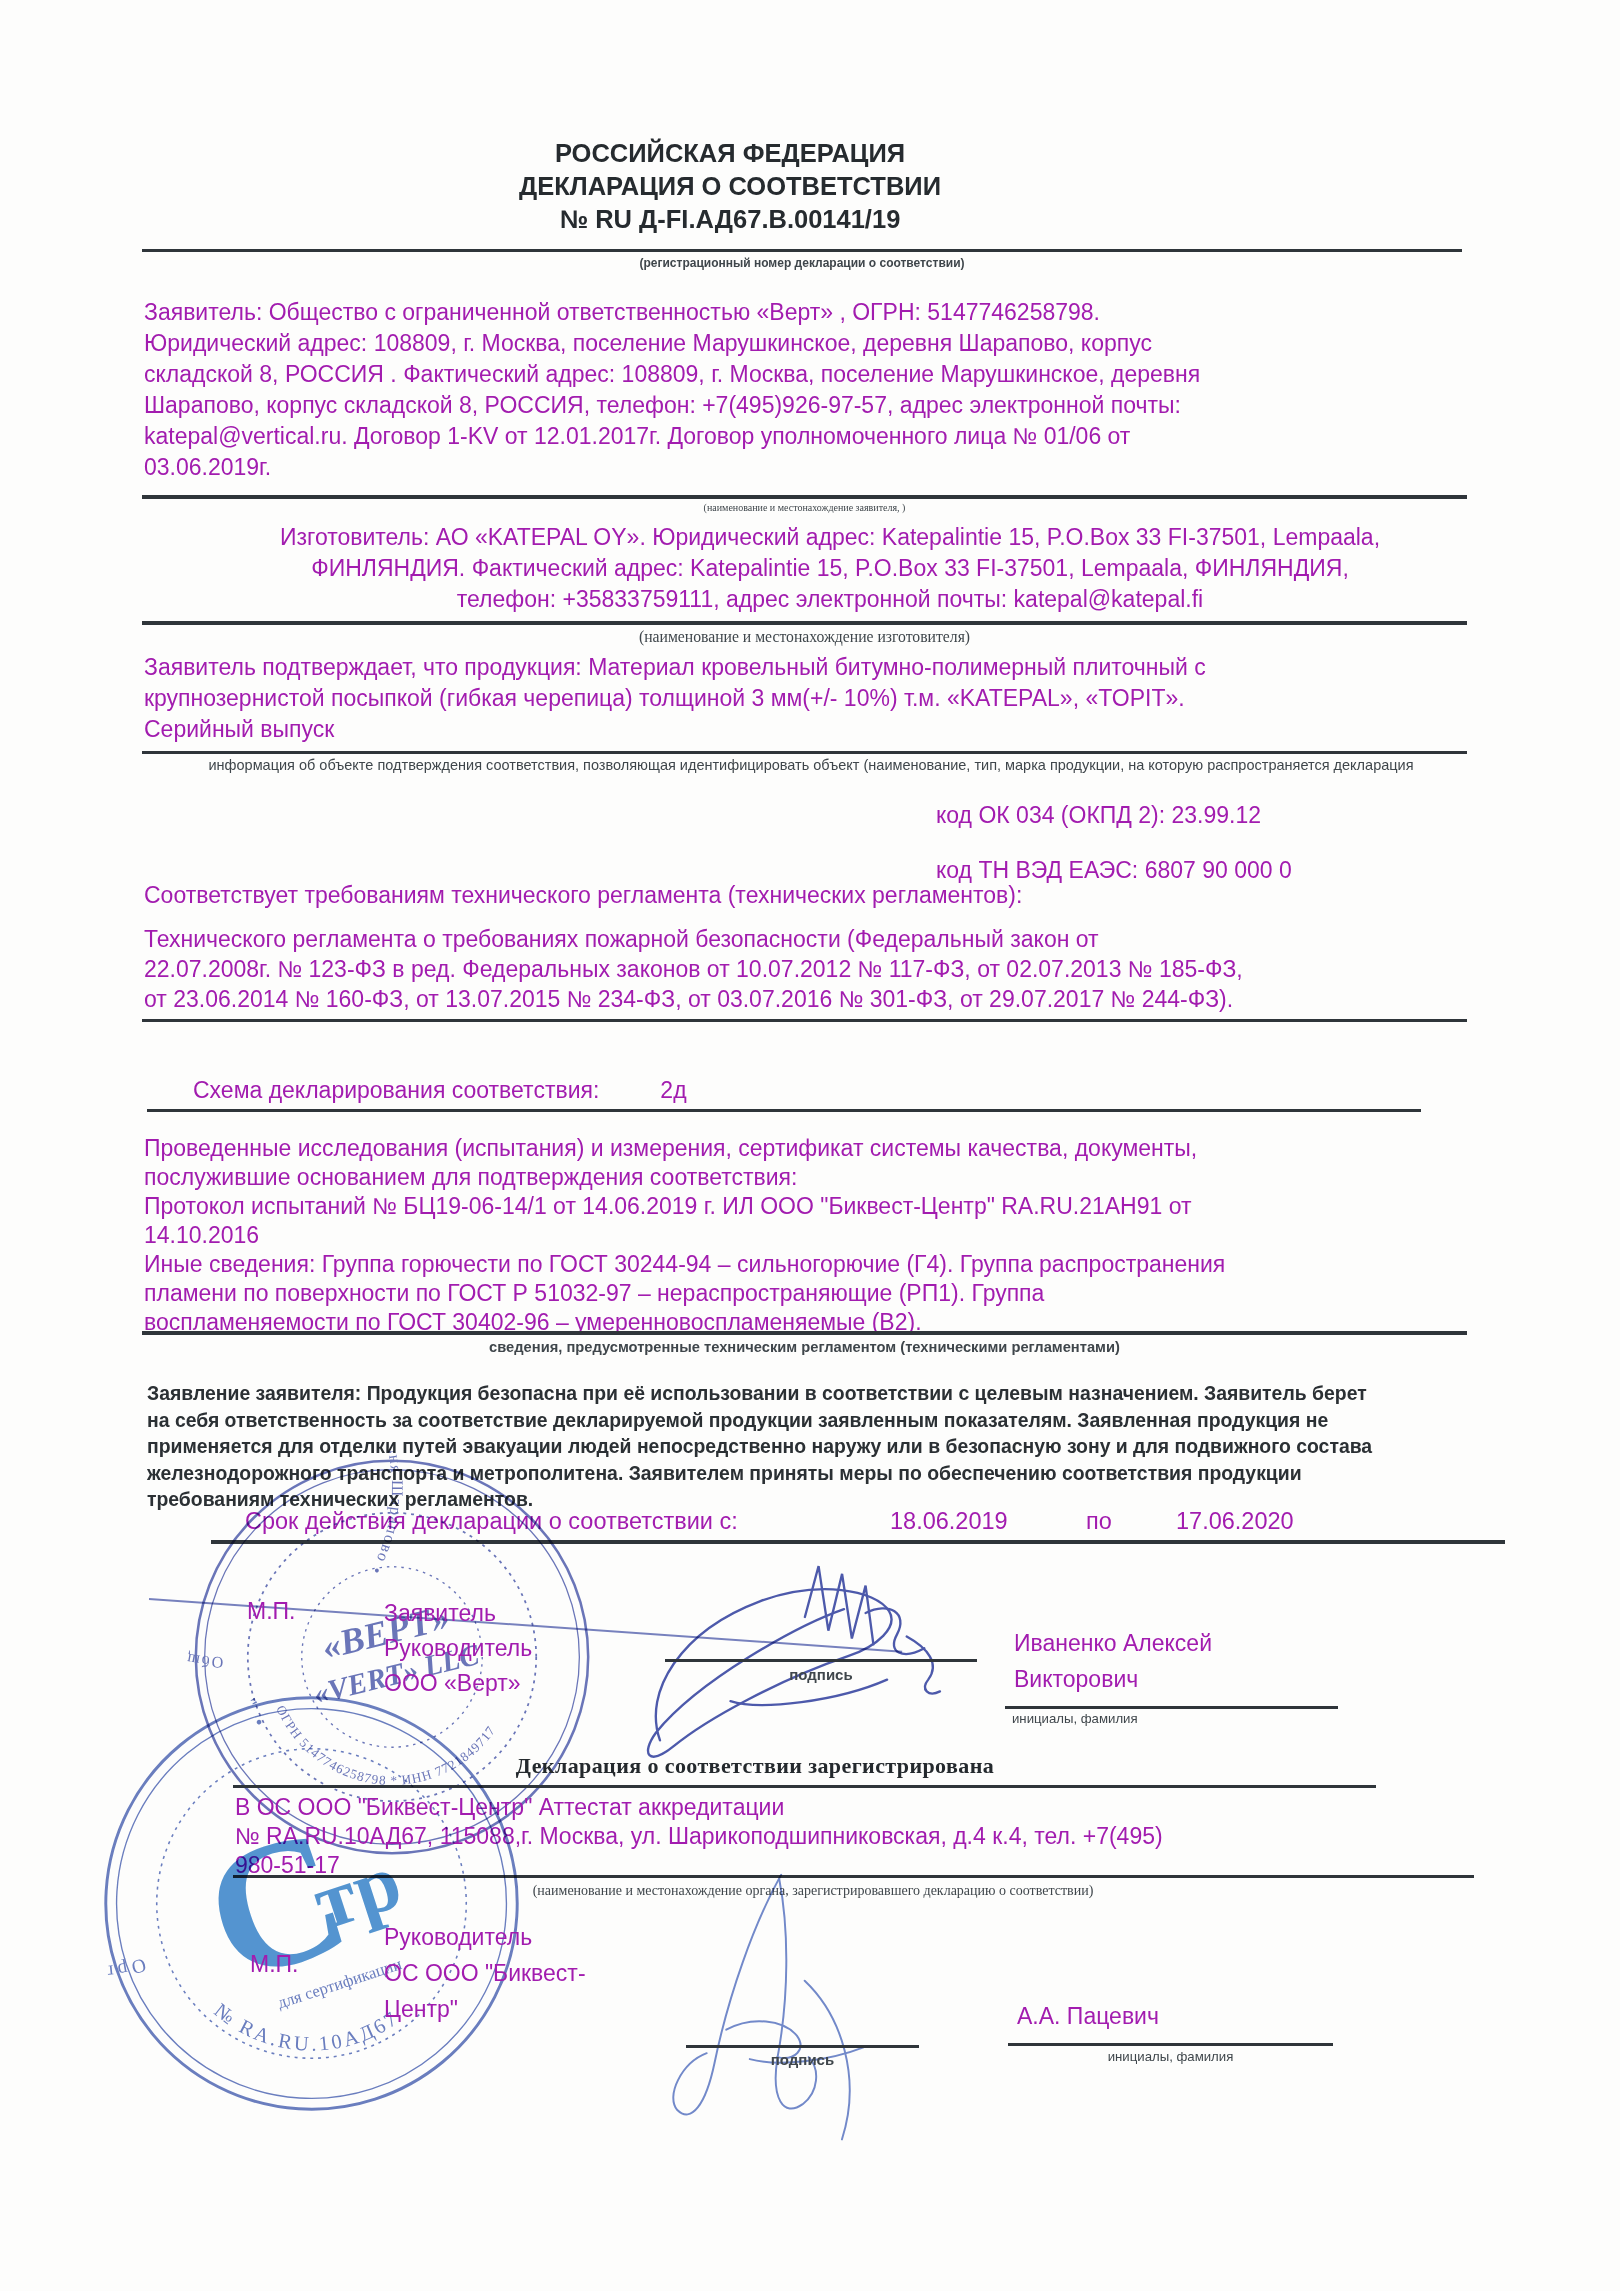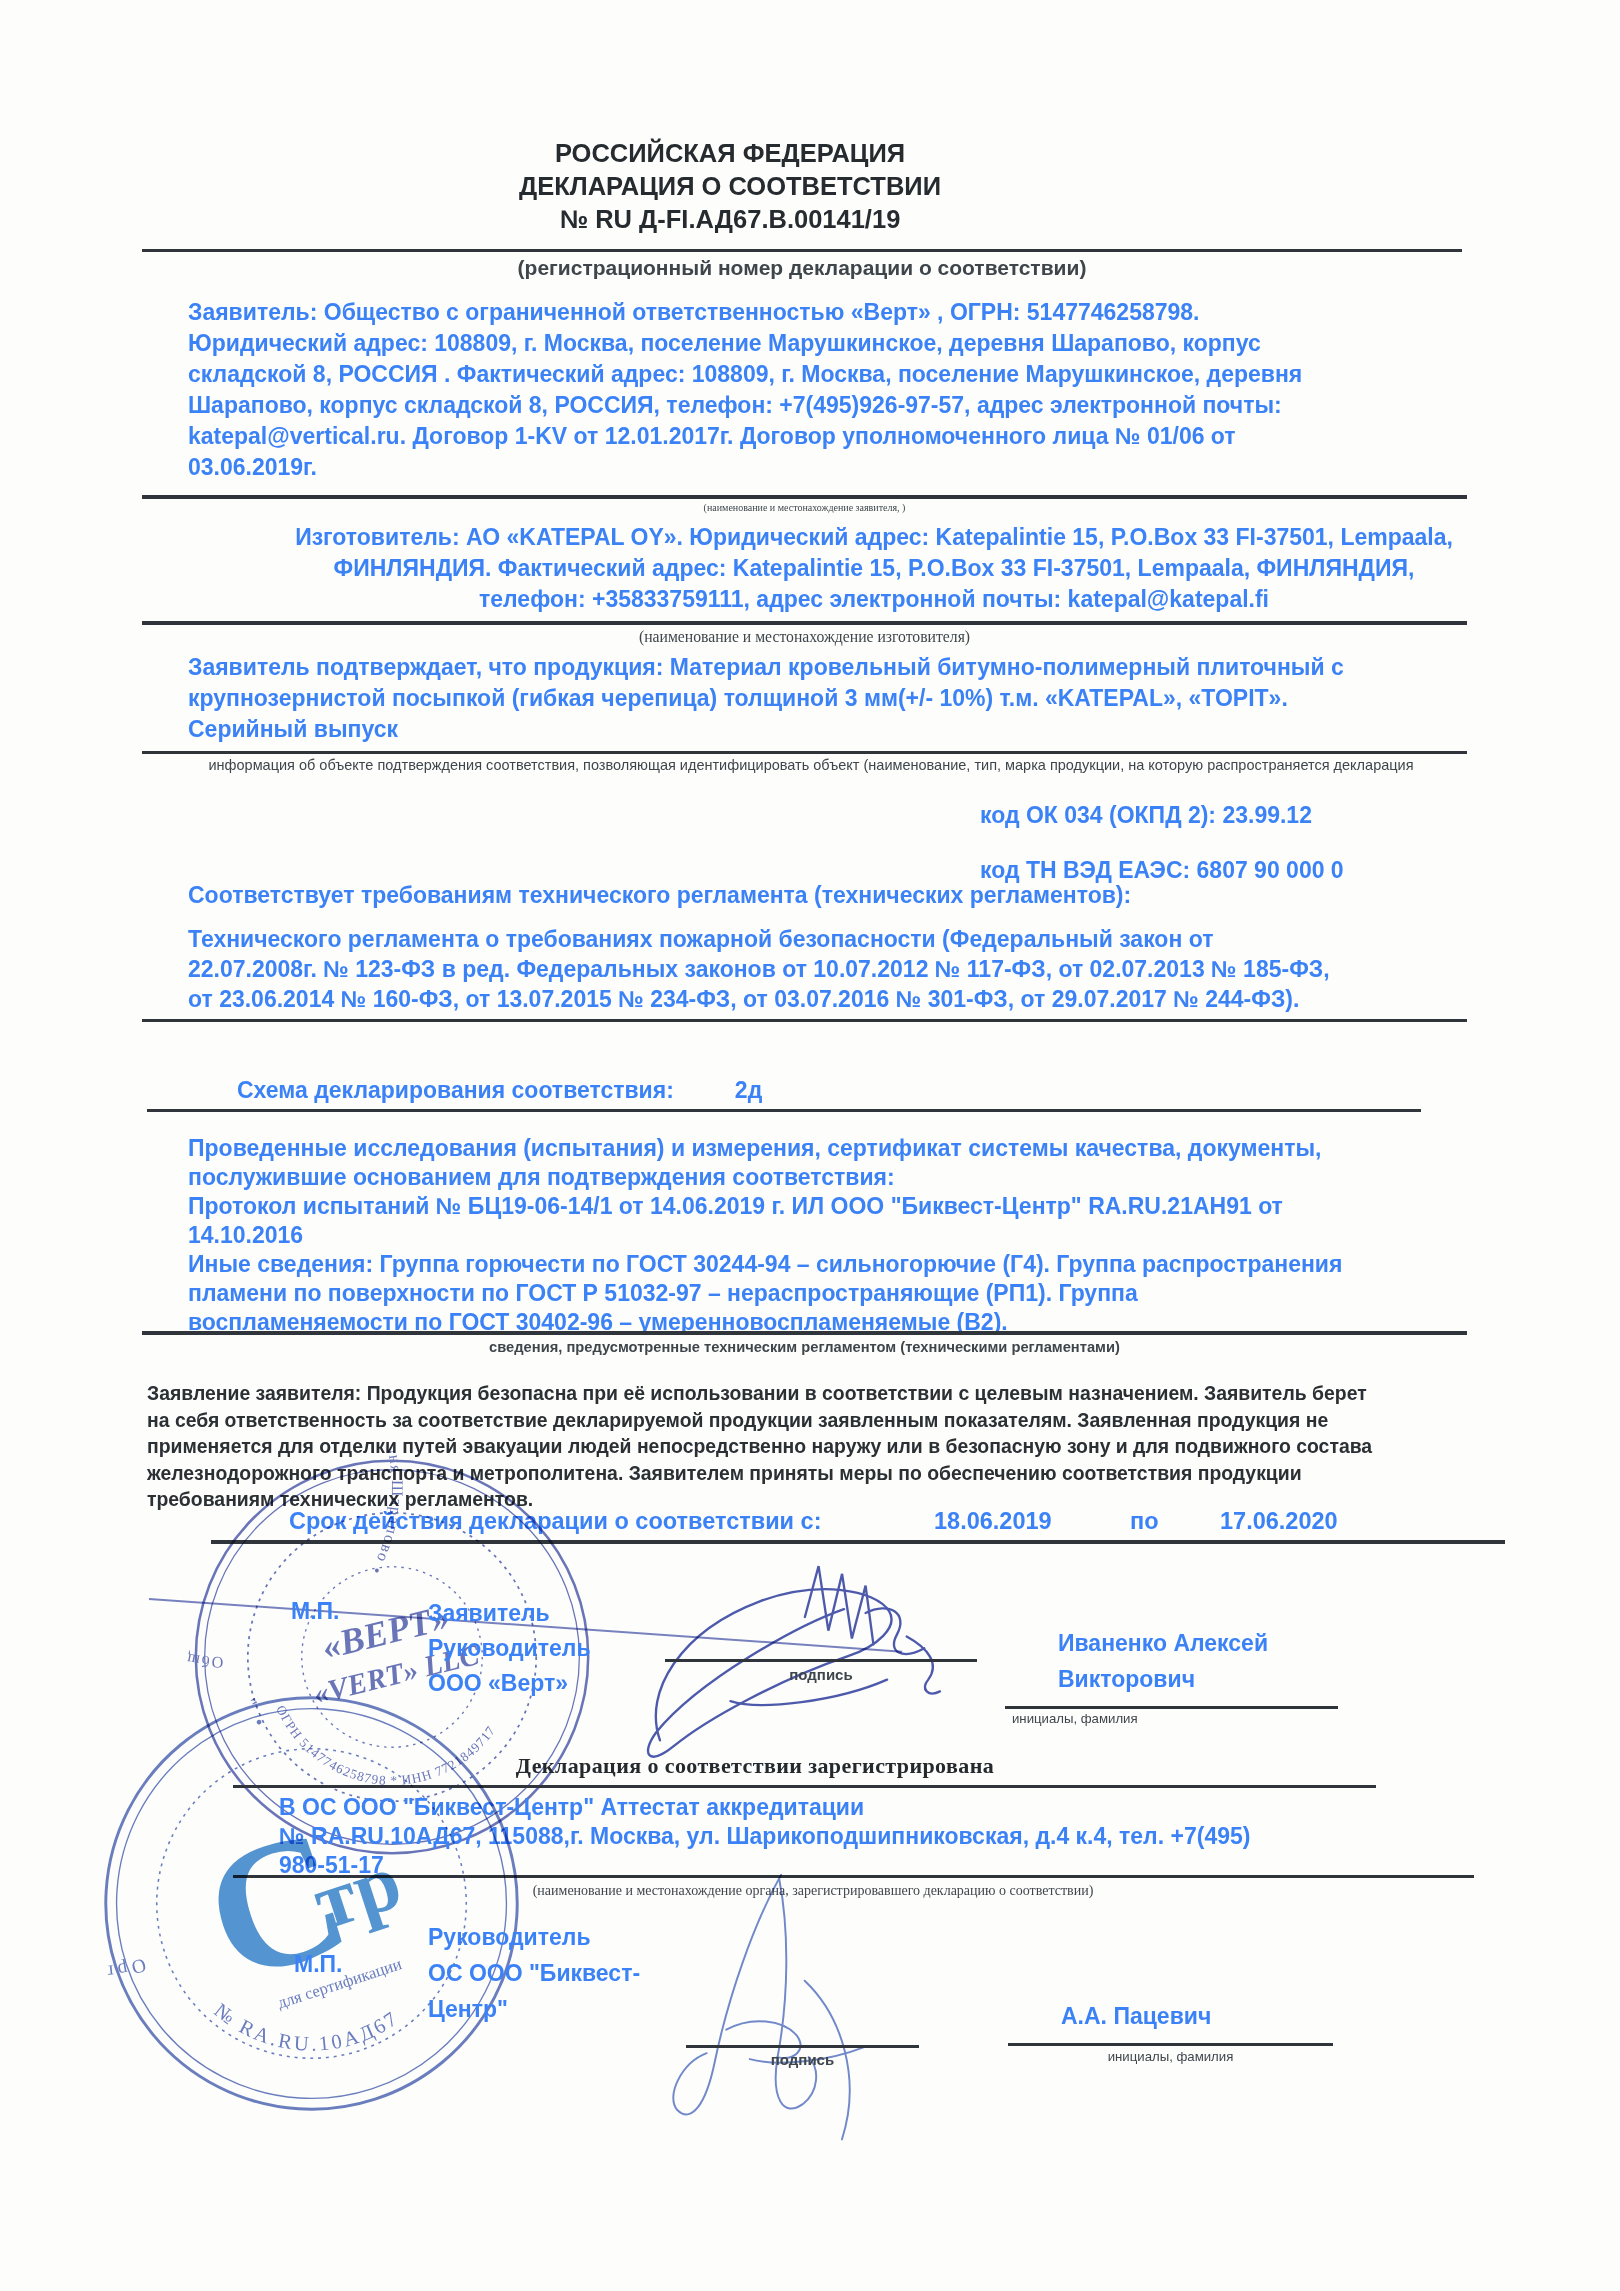--- a/index.html
+++ b/index.html
@@ -5,40 +5,40 @@
   html,body{margin:0;padding:0;background:#9a9a98;}
   .page{
     position:relative;width:1620px;height:2292px;background:#fdfdfc;
     font-family:"Liberation Sans","DejaVu Sans",sans-serif;color:#262b2f;
     overflow:hidden;margin:0 auto;
   }
   .abs{position:absolute;}
   .pre{white-space:pre-line;}
   .b{font-weight:700;}
   .center{text-align:center;}
-  .main-text{font-size:23px;line-height:31px;font-weight:700;color:#3b82f6;margin-left:44px;}
+  .main-text{font-size:23px;line-height:31px;font-weight:400;color:#a21caf;}
   .rule{background:#2f353a;}
   .cap{color:#3f464b;}
   .serif{font-family:"Liberation Serif","DejaVu Serif",serif;}
   .stamp{mix-blend-mode:multiply;opacity:.82;}
   .penline{border-top:2.4px solid #4a58ab;opacity:.75;transform-origin:left center;mix-blend-mode:multiply;}
   svg text{font-family:"Liberation Serif","DejaVu Serif",serif;}
 </style>
 </head>
 <body>
 
 <div class="page">
 
   <div class="abs center" style="left:142px;top:137px;width:1176px;">
     <div class="b" style="font-size:25.5px;line-height:33px;">РОССИЙСКАЯ ФЕДЕРАЦИЯ</div>
     <div class="b" style="font-size:25.5px;line-height:33px;">ДЕКЛАРАЦИЯ О СООТВЕТСТВИИ</div>
     <div class="b" style="font-size:25.5px;line-height:33px;">№ RU Д-FI.АД67.В.00141/19</div>
   </div>
   <div class="abs rule" style="left:142px;top:249px;width:1320px;height:2.5px;"></div>
-  <div class="abs center b cap" style="left:142px;top:256px;width:1320px;font-size:21px;">(регистрационный номер декларации о соответствии)</div>
+  <div class="abs center b cap" style="left:142px;top:256px;width:1320px;font-size:12px;">(регистрационный номер декларации о соответствии)</div>
 
   <div class="abs main-text pre" style="left:144px;top:297px;width:1358px;">Заявитель: Общество с ограниченной ответственностью «Верт» , ОГРН: 5147746258798.
 Юридический адрес: 108809, г. Москва, поселение Марушкинское, деревня Шарапово, корпус
 складской 8, РОССИЯ . Фактический адрес: 108809, г. Москва, поселение Марушкинское, деревня
 Шарапово, корпус складской 8, РОССИЯ, телефон: +7(495)926-97-57, адрес электронной почты:
 katepal@vertical.ru. Договор 1-KV от 12.01.2017г. Договор уполномоченного лица № 01/06 от
 03.06.2019г.</div>
   <div class="abs rule" style="left:142px;top:495px;width:1325px;height:3.9px;"></div>
   <div class="abs center cap serif" style="left:142px;top:502px;width:1325px;font-size:10px;">(наименование и местонахождение заявителя, )</div>
 

